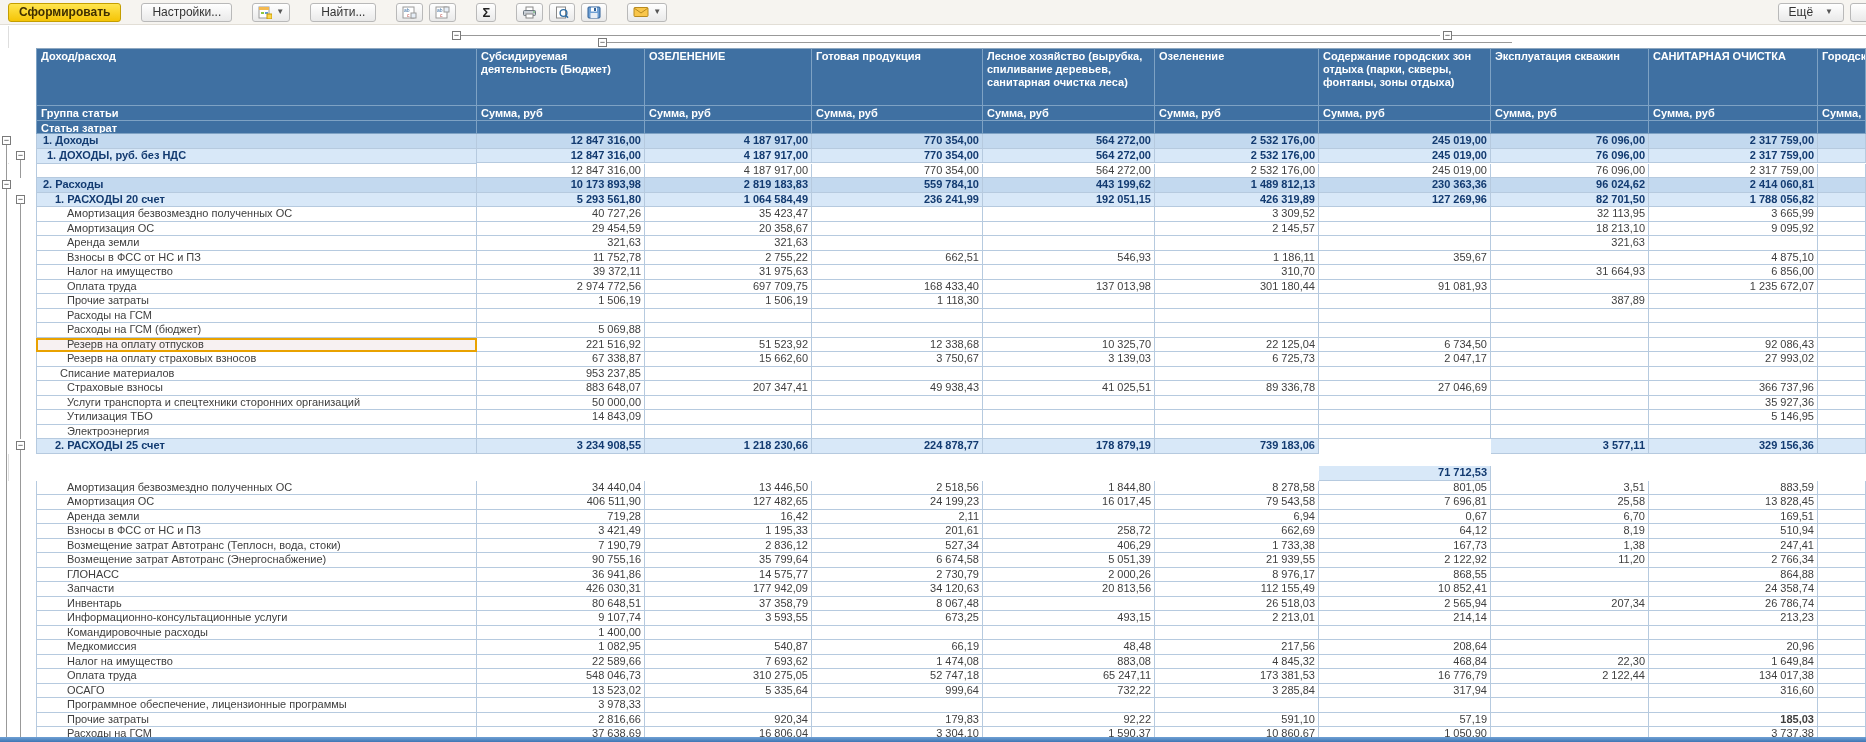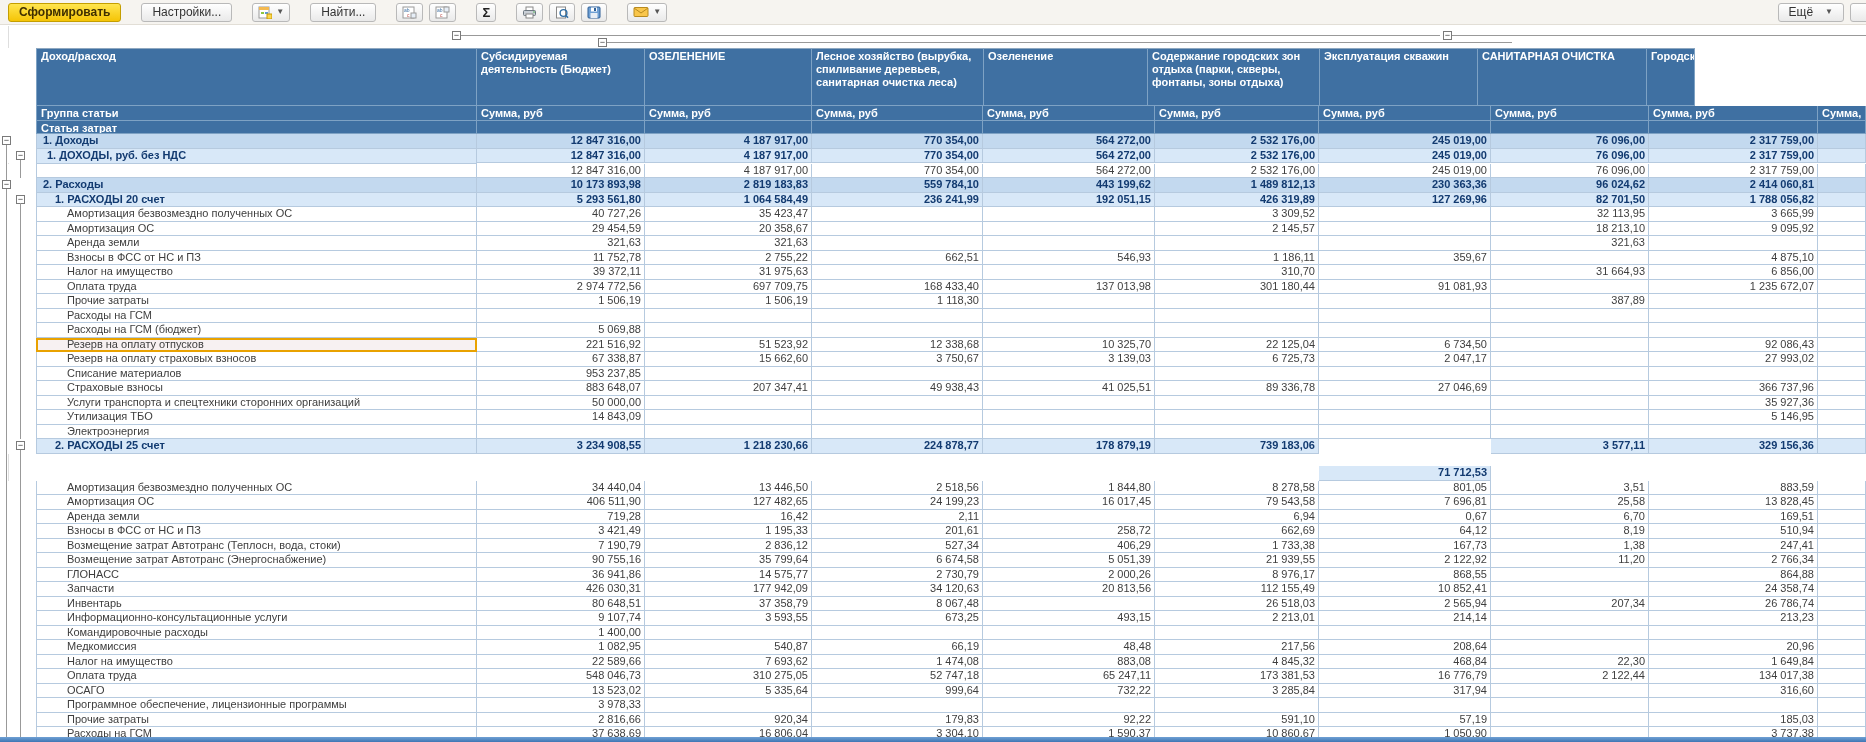--- a/index.html
+++ b/index.html
@@ -171,20 +171,21 @@
   <div class="hline" style="left:607px;top:17px;width:905px;"></div>
 </div>
 <div class="edgeline"></div>
 
 <div class="grid" id="grid">
     <div class="row">
       <div class="c gutter" style="width: 36px; height: 58px;"></div>
       <div class="c hc htop lbh" style="width: 441px; height: 58px;">Доход/расход</div>
       <div class="c hc htop" style="width: 168px; height: 58px;">Субсидируемая деятельность (Бюджет)</div>
       <div class="c hc htop" style="width: 167px; height: 58px;">ОЗЕЛЕНЕНИЕ</div>
+      <div class="c hc htop" style="width: 171px; height: 58px;">Готовая продукция</div>
       <div class="c hc htop" style="width: 172px; height: 58px;">Лесное хозяйство (вырубка, спиливание деревьев, санитарная очистка леса)</div>
       <div class="c hc htop" style="width: 164px; height: 58px;">Озеленение</div>
       <div class="c hc htop" style="width: 172px; height: 58px;">Содержание городских зон отдыха (парки, скверы, фонтаны, зоны отдыха)</div>
       <div class="c hc htop" style="width: 158px; height: 58px;">Эксплуатация скважин</div>
       <div class="c hc htop" style="width: 169px; height: 58px;">САНИТАРНАЯ ОЧИСТКА</div>
       <div class="c hc htop" style="width: 48px; height: 58px;">Городск</div>
     </div>
     <div class="row">
       <div class="c gutter" style="width: 36px; height: 15px;"></div>
       <div class="c hc lbh" style="width: 441px; height: 15px;">Группа статьи</div>
@@ -422,21 +423,21 @@
       <div class="c num t-detail" style="width: 171px; height: 14.5px;">3 750,67</div>
       <div class="c num t-detail" style="width: 172px; height: 14.5px;">3 139,03</div>
       <div class="c num t-detail" style="width: 164px; height: 14.5px;">6 725,73</div>
       <div class="c num t-detail" style="width: 172px; height: 14.5px;">2 047,17</div>
       <div class="c num t-detail" style="width: 158px; height: 14.5px;"></div>
       <div class="c num t-detail" style="width: 169px; height: 14.5px;">27 993,02</div>
       <div class="c num t-detail" style="width: 48px; height: 14.5px;"></div>
     </div>
     <div class="row">
       <div class="c gutter" style="width: 36px; height: 14.5px;"></div>
-      <div class="c lb t-detail" style="width: 441px; height: 14.5px; padding-left: 30px;">Списание материалов</div>
+      <div class="c lb t-detail" style="width: 441px; height: 14.5px; padding-left: 23px;">Списание материалов</div>
       <div class="c num t-detail" style="width: 168px; height: 14.5px;">953 237,85</div>
       <div class="c num t-detail" style="width: 167px; height: 14.5px;"></div>
       <div class="c num t-detail" style="width: 171px; height: 14.5px;"></div>
       <div class="c num t-detail" style="width: 172px; height: 14.5px;"></div>
       <div class="c num t-detail" style="width: 164px; height: 14.5px;"></div>
       <div class="c num t-detail" style="width: 172px; height: 14.5px;"></div>
       <div class="c num t-detail" style="width: 158px; height: 14.5px;"></div>
       <div class="c num t-detail" style="width: 169px; height: 14.5px;"></div>
       <div class="c num t-detail" style="width: 48px; height: 14.5px;"></div>
     </div>
@@ -718,21 +719,21 @@
     <div class="row">
       <div class="c gutter" style="width: 36px; height: 14.5px;"></div>
       <div class="c lb t-detail" style="width: 441px; height: 14.5px; padding-left: 30px;">Прочие затраты</div>
       <div class="c num t-detail" style="width: 168px; height: 14.5px;">2 816,66</div>
       <div class="c num t-detail" style="width: 167px; height: 14.5px;">920,34</div>
       <div class="c num t-detail" style="width: 171px; height: 14.5px;">179,83</div>
       <div class="c num t-detail" style="width: 172px; height: 14.5px;">92,22</div>
       <div class="c num t-detail" style="width: 164px; height: 14.5px;">591,10</div>
       <div class="c num t-detail" style="width: 172px; height: 14.5px;">57,19</div>
       <div class="c num t-detail" style="width: 158px; height: 14.5px;"></div>
-      <div class="c num t-detail" style="width: 169px; height: 14.5px;">185,03</div>
+      <div class="c num t-detail" style="width: 169px; height: 14.5px; font-weight: bold;">185,03</div>
       <div class="c num t-detail" style="width: 48px; height: 14.5px;"></div>
     </div>
     <div class="row">
       <div class="c gutter" style="width: 36px; height: 14.5px;"></div>
       <div class="c lb t-detail" style="width: 441px; height: 14.5px; padding-left: 30px;">Расходы на ГСМ</div>
       <div class="c num t-detail" style="width: 168px; height: 14.5px;">37 638,69</div>
       <div class="c num t-detail" style="width: 167px; height: 14.5px;">16 806,04</div>
       <div class="c num t-detail" style="width: 171px; height: 14.5px;">3 304,10</div>
       <div class="c num t-detail" style="width: 172px; height: 14.5px;">1 590,37</div>
       <div class="c num t-detail" style="width: 164px; height: 14.5px;">10 860,67</div>

